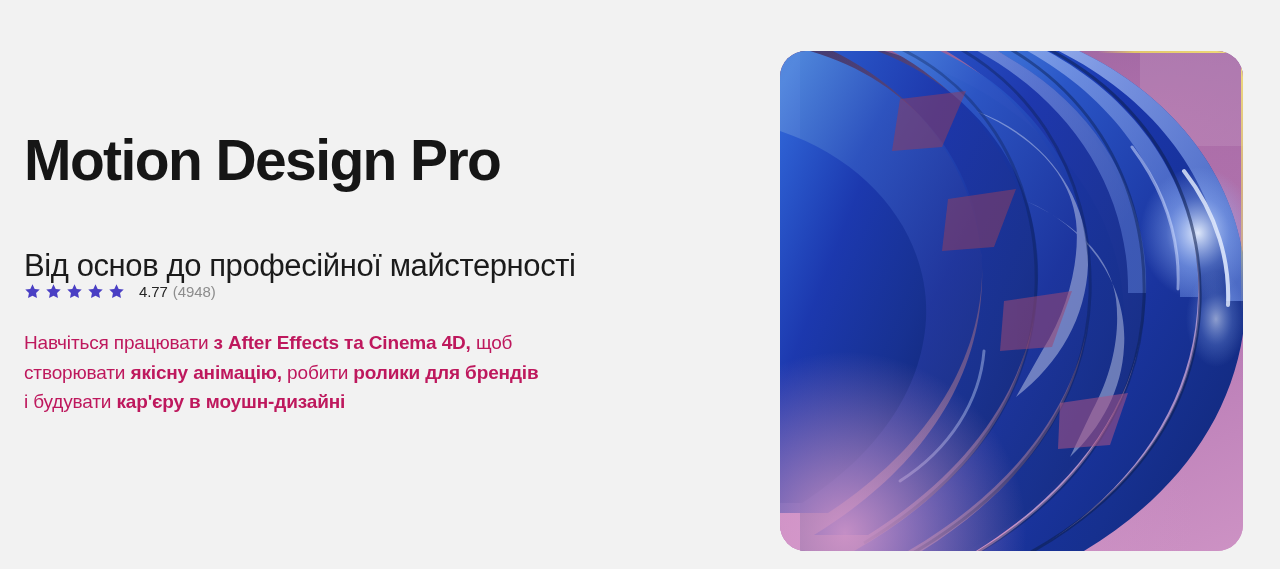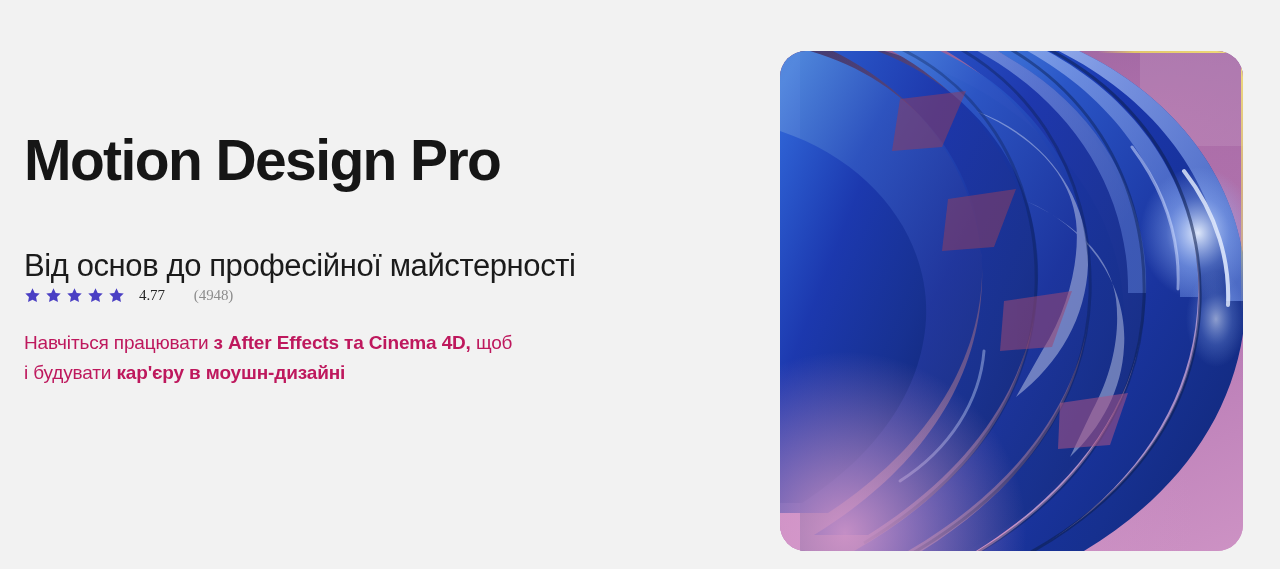--- a/index.html
+++ b/index.html
@@ -57,22 +57,21 @@
     margin-top: 28px;
   }
 
   
   .rating-row {
     position: absolute;
     left: 0;
     top: 283px;
     height: 24px;
     display: flex;
-    align-items: center;
-    font-family: Liberation Serif, serif;
+    align-items: flex-start;
   }
 
   .stars {
     display: flex;
     align-items: center;
     gap: 4px;
     margin-right: 14px;
   }
 
   .star-icon {
@@ -87,21 +86,20 @@
     color: #252525;
     letter-spacing: -0.1px;
     margin-right: 5px;
   }
 
   .rating-count {
     font-size: 15px;
     line-height: 17px;
     color: #8d8d8d;
     letter-spacing: -0.1px;
-    margin-left: 24px;
   }
 
   
   .hero-description {
     position: absolute;
     left: 0;
     top: 328px;
     width: 640px;
     font-size: 19px;
     line-height: 29.5px;
@@ -223,20 +221,21 @@
             <path fill="#4a3fc4" d="M12 1.8l3.1 6.5 7.1 .95-5.2 4.9 1.32 7.05L12 17.9l-6.32 3.3L7 14.15 1.8 9.25l7.1-.95z"></path>
           </svg>
         </span>
       </div>
       <span class="rating-score">4.77</span>
       <span class="rating-count">(4948)</span>
     </div>
 
     <p class="hero-description" id="hero-description">
         <span class="desc-line"><span>Навчіться працювати </span><span class="b">з After Effects та Cinema 4D,</span><span> щоб</span></span>
+        <span class="desc-line"><span>створювати </span><span class="b">якісну анімацію,</span><span> робити </span><span class="b">ролики для брендів</span></span>
         <span class="desc-line"><span>і будувати </span><span class="b">кар'єру в моушн-дизайні</span></span>
       </p>
   </div>
 
   <div class="hero-art">
     <div class="art-bg"></div>
     <div class="art-panel"></div>
 
     <svg class="art-svg" viewBox="0 0 463 500" preserveAspectRatio="none">
       <defs>

